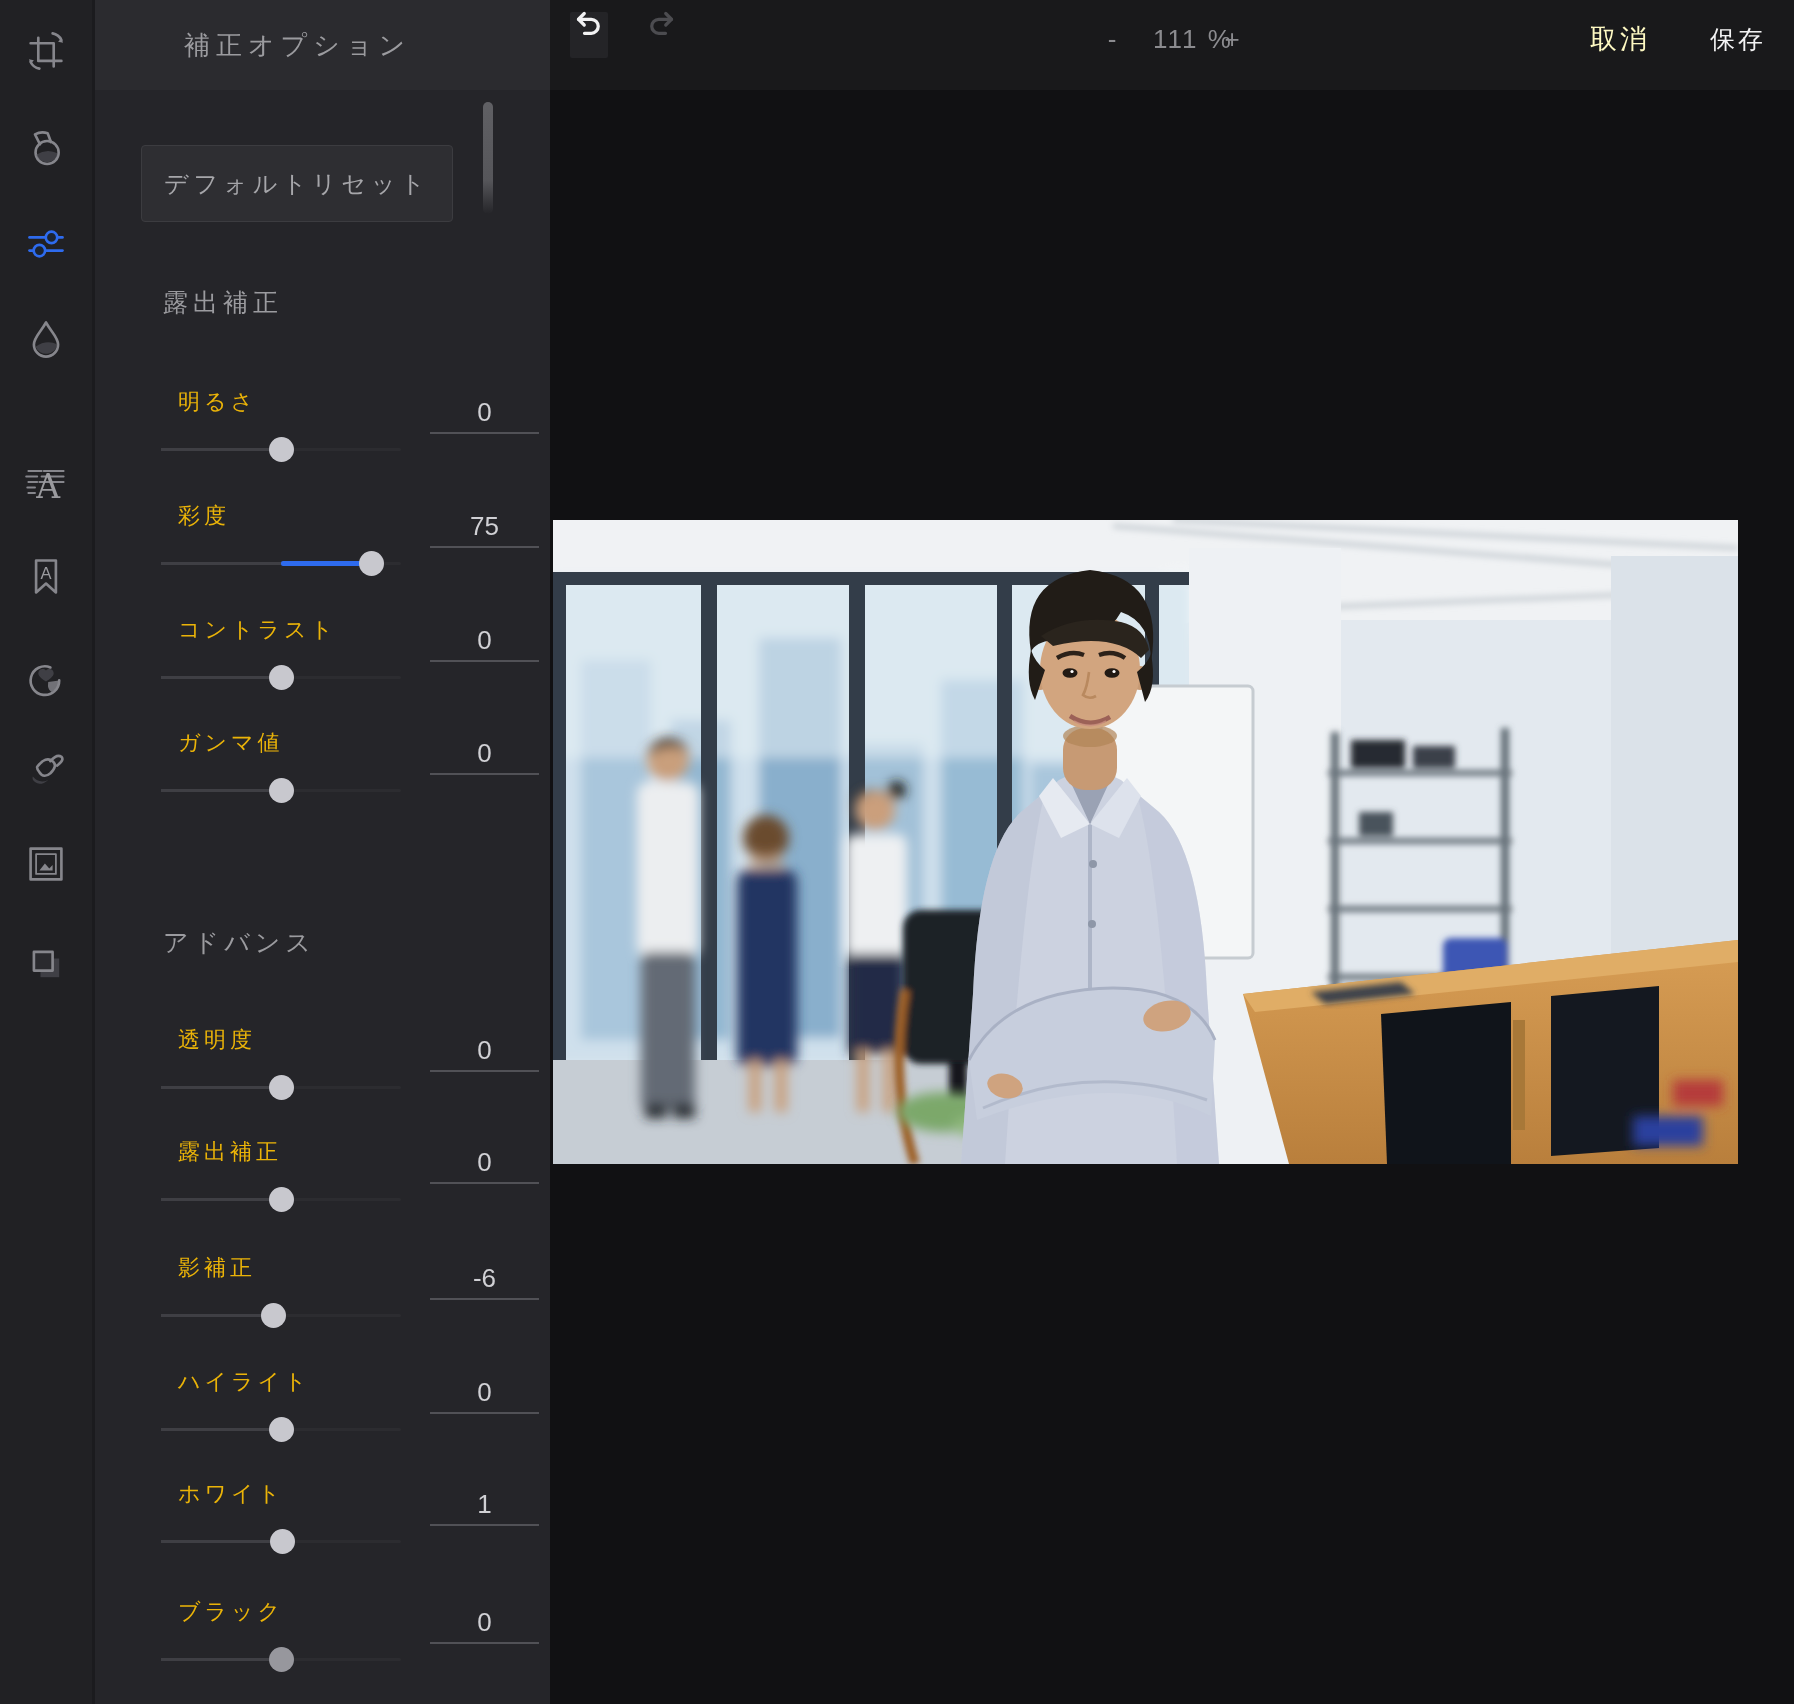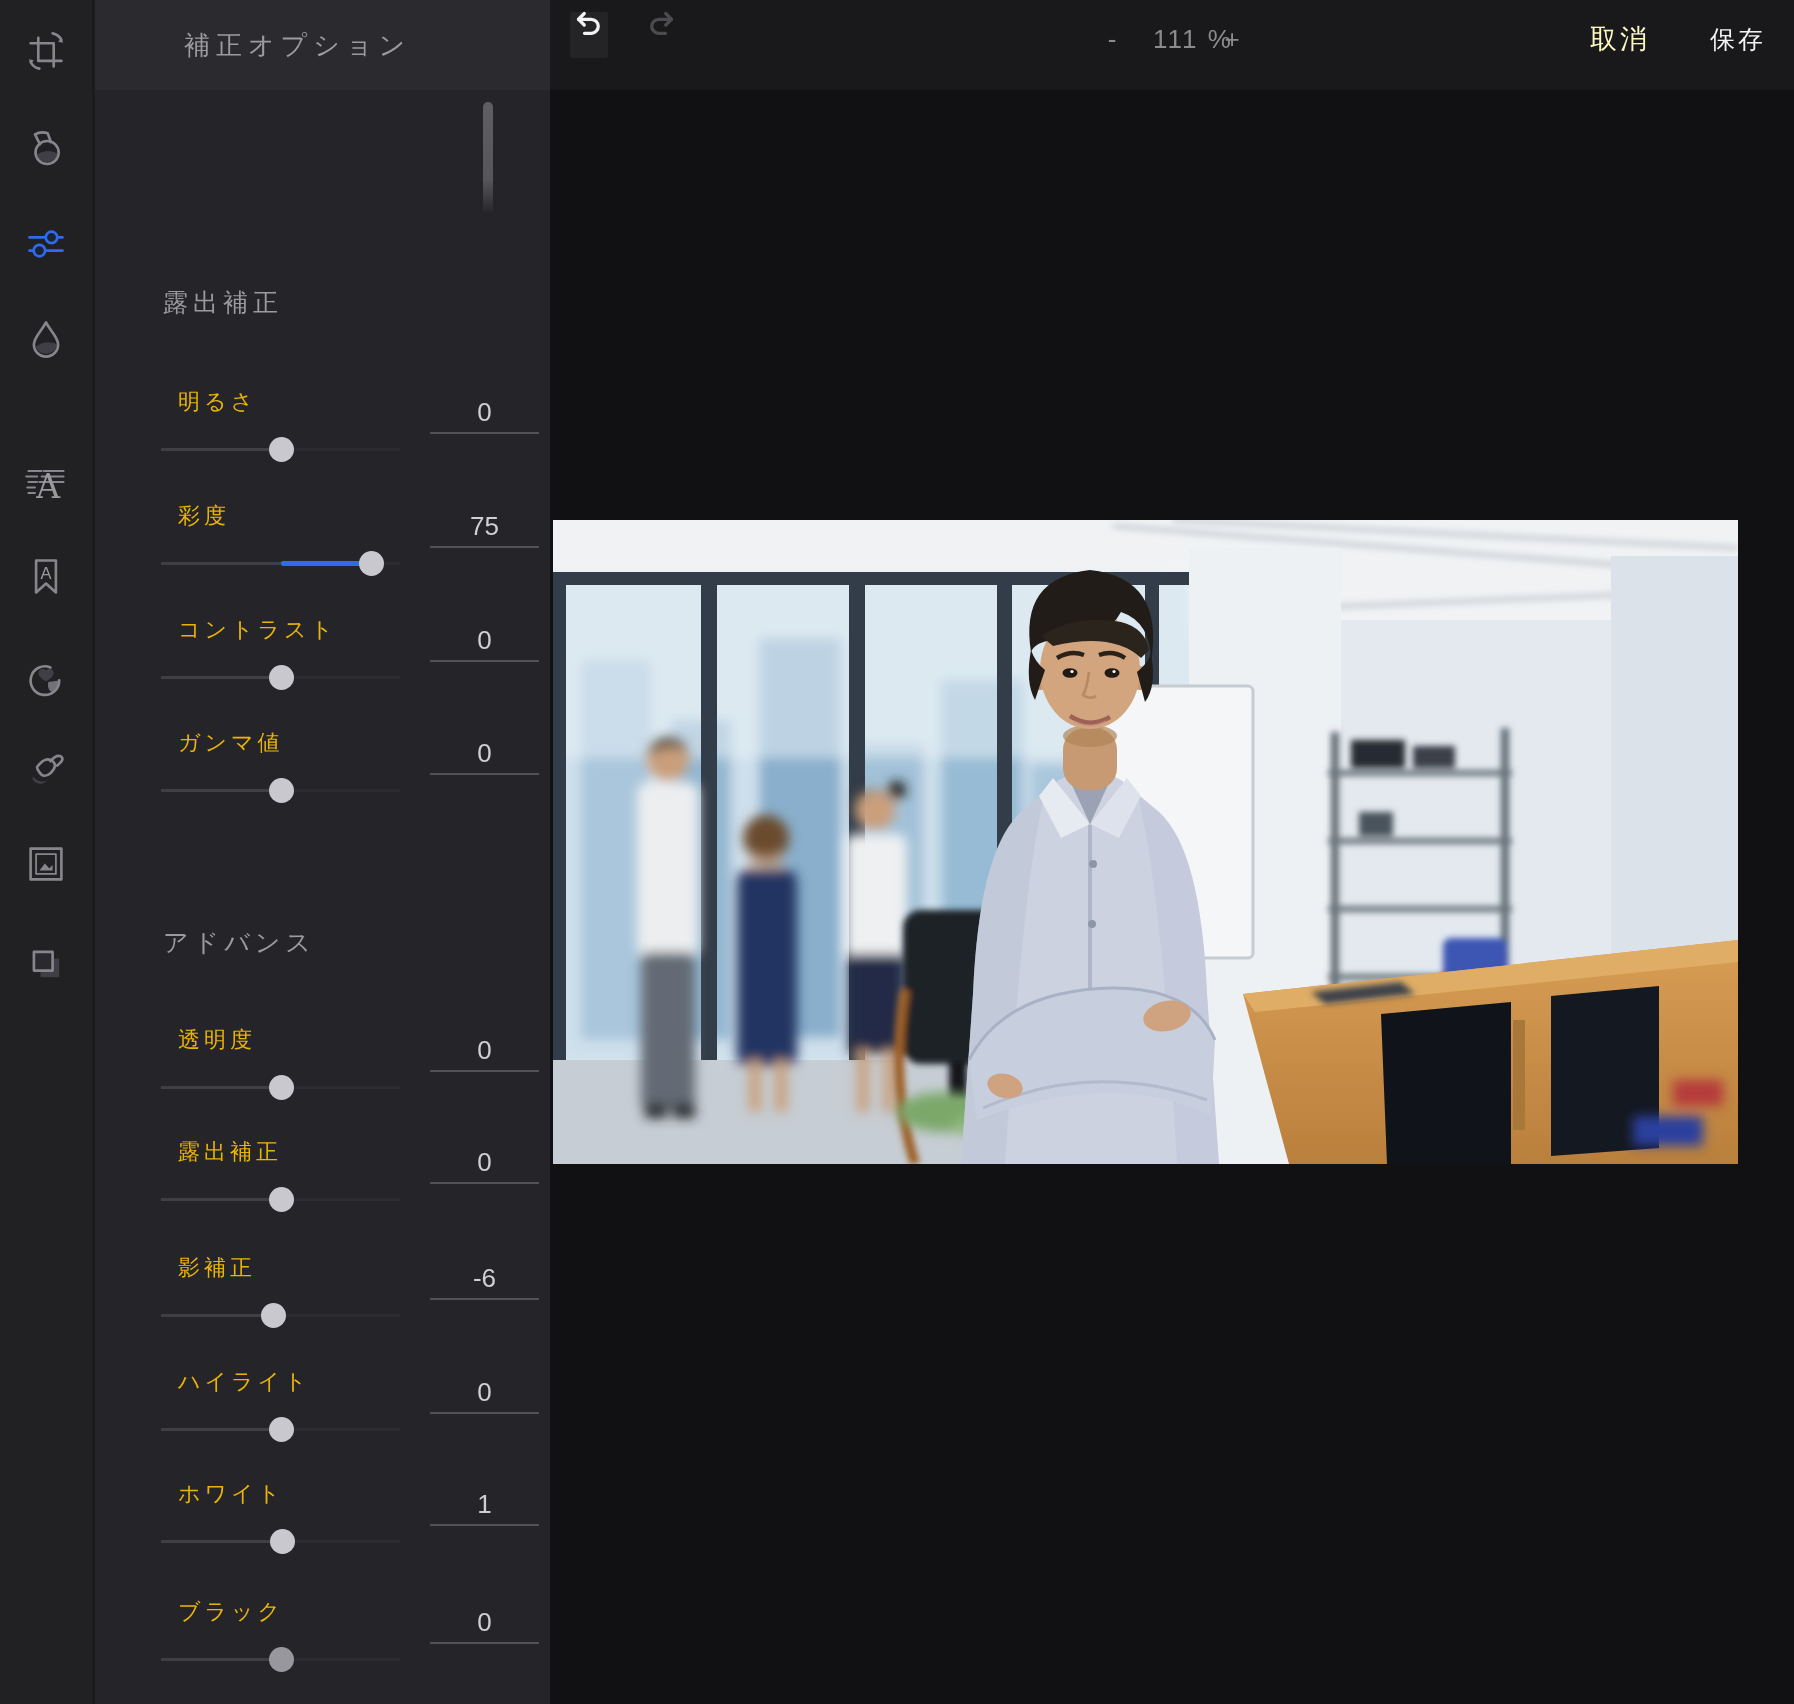--- a/index.html
+++ b/index.html
@@ -133,20 +133,21 @@
       <rect class="shade" x="15" y="15" width="17" height="17" opacity=".9"></rect>
       <rect x="9" y="9" width="17" height="17" fill="#2a2a2e"></rect>
     </svg></span>
   </button>
 </aside>
 
 <section id="panel">
   <div id="panel-header">
     <div id="panel-title">補正オプション</div>
   </div>
+  <button id="reset-btn">デフォルトリセット</button>
   <div id="rows-host">
       <div class="section-title" style="top: 287px;">露出補正</div>
       <div class="slider-row" style="top: 384px;">
     <div class="slider-label">明るさ</div>
     <div class="slider-value">0</div>
     <div class="track">
       <div class="played" style="width: 120px;"></div>
 
       <div class="thumb" style="left: 107.5px;"></div>
     </div>

